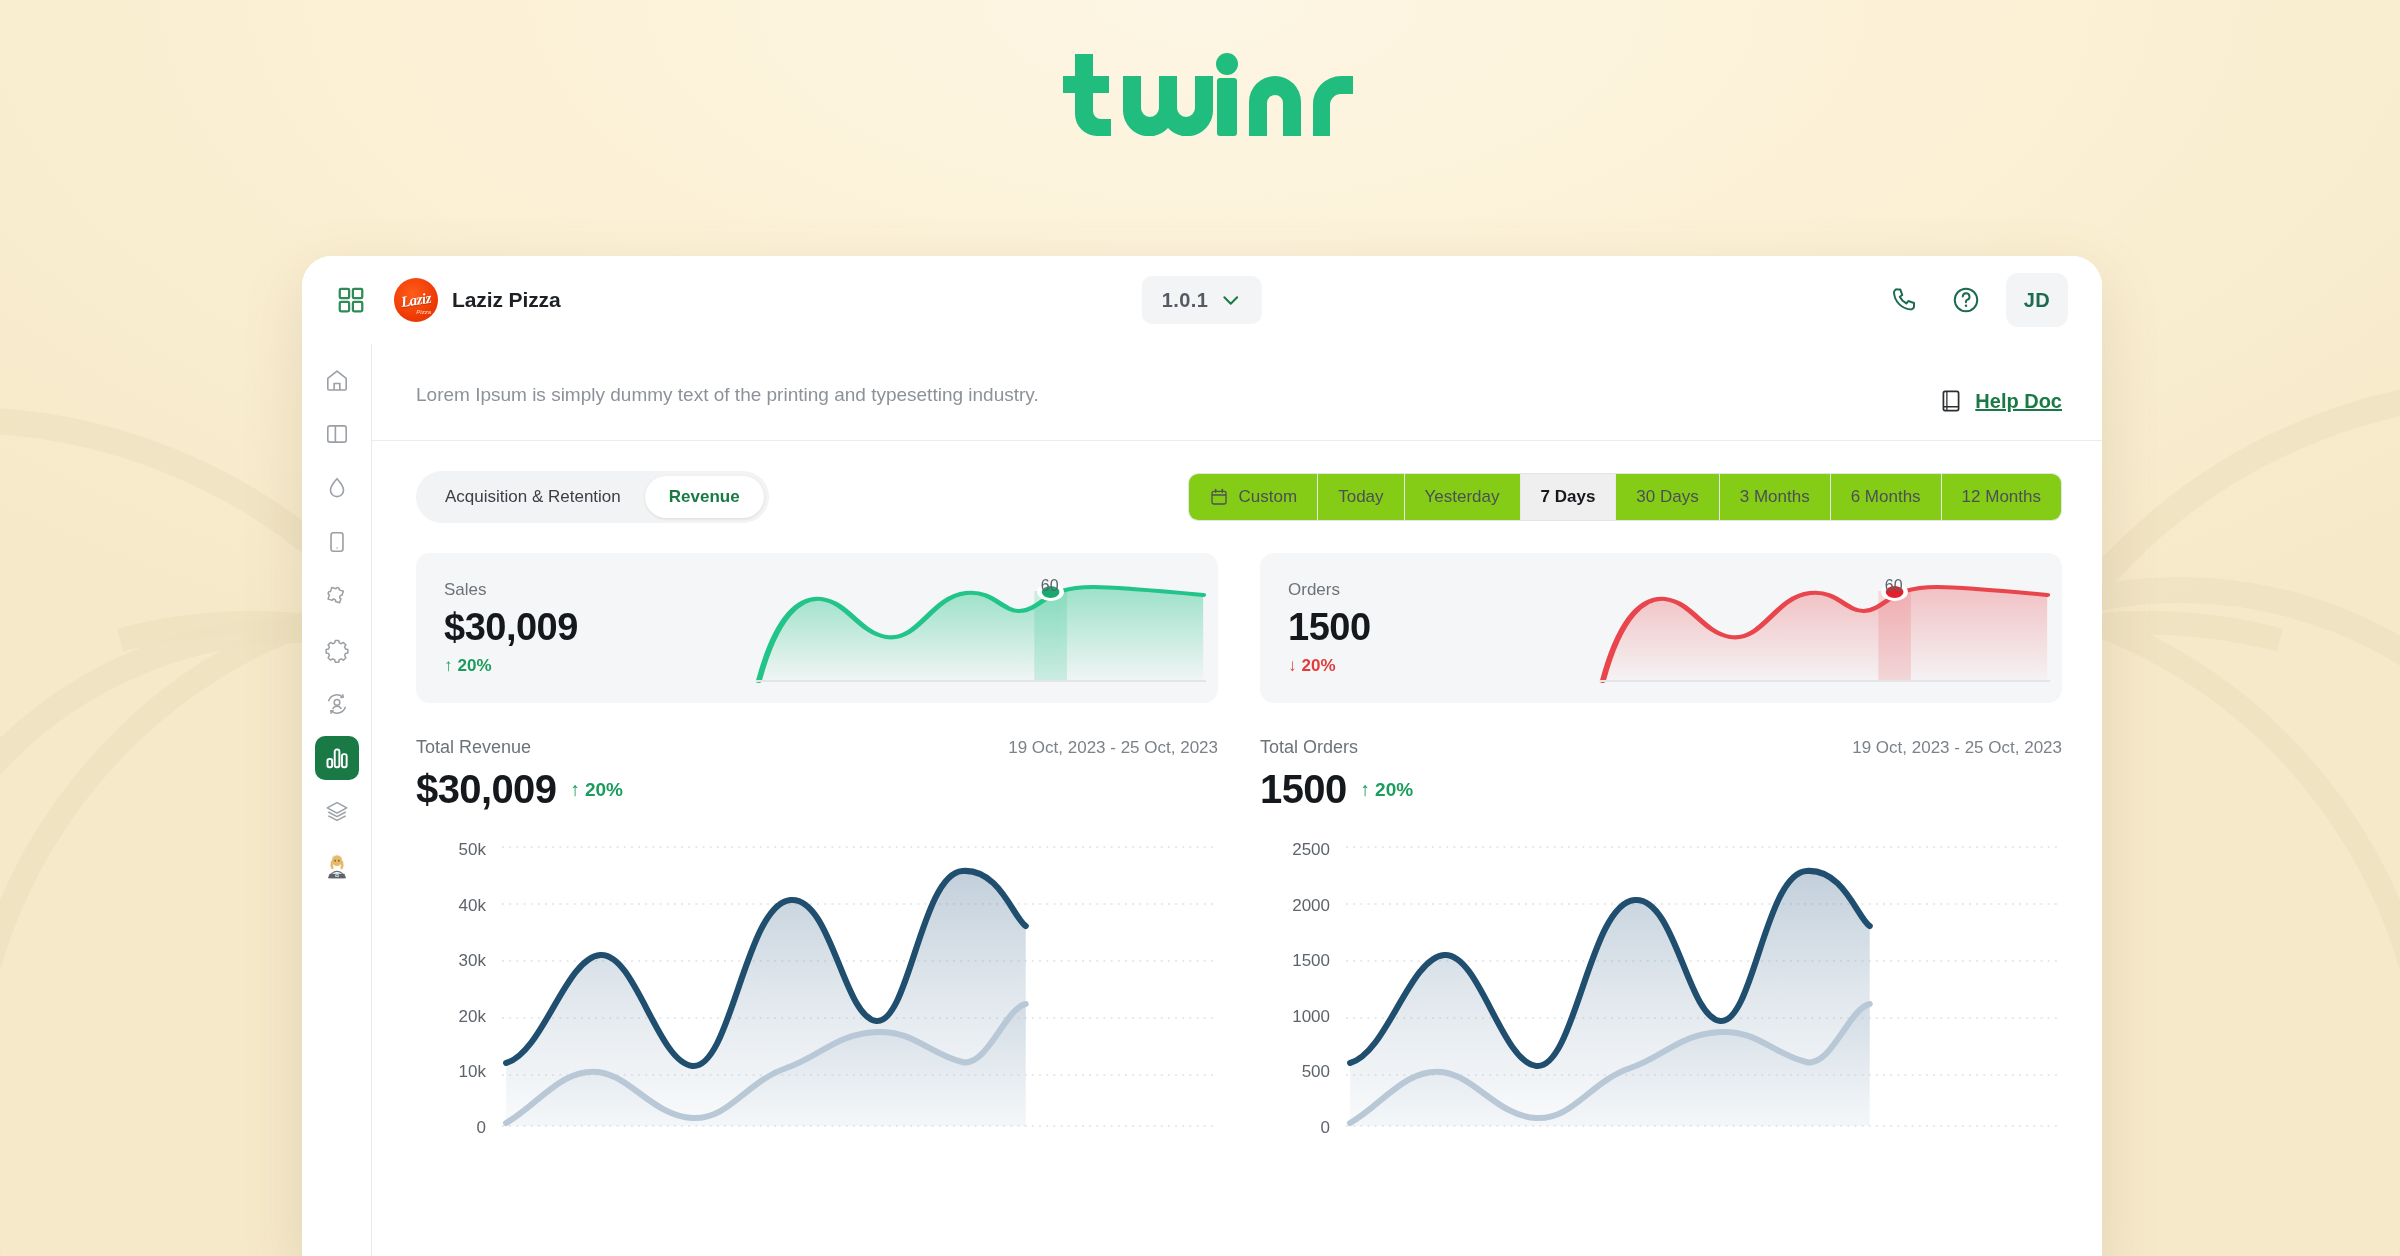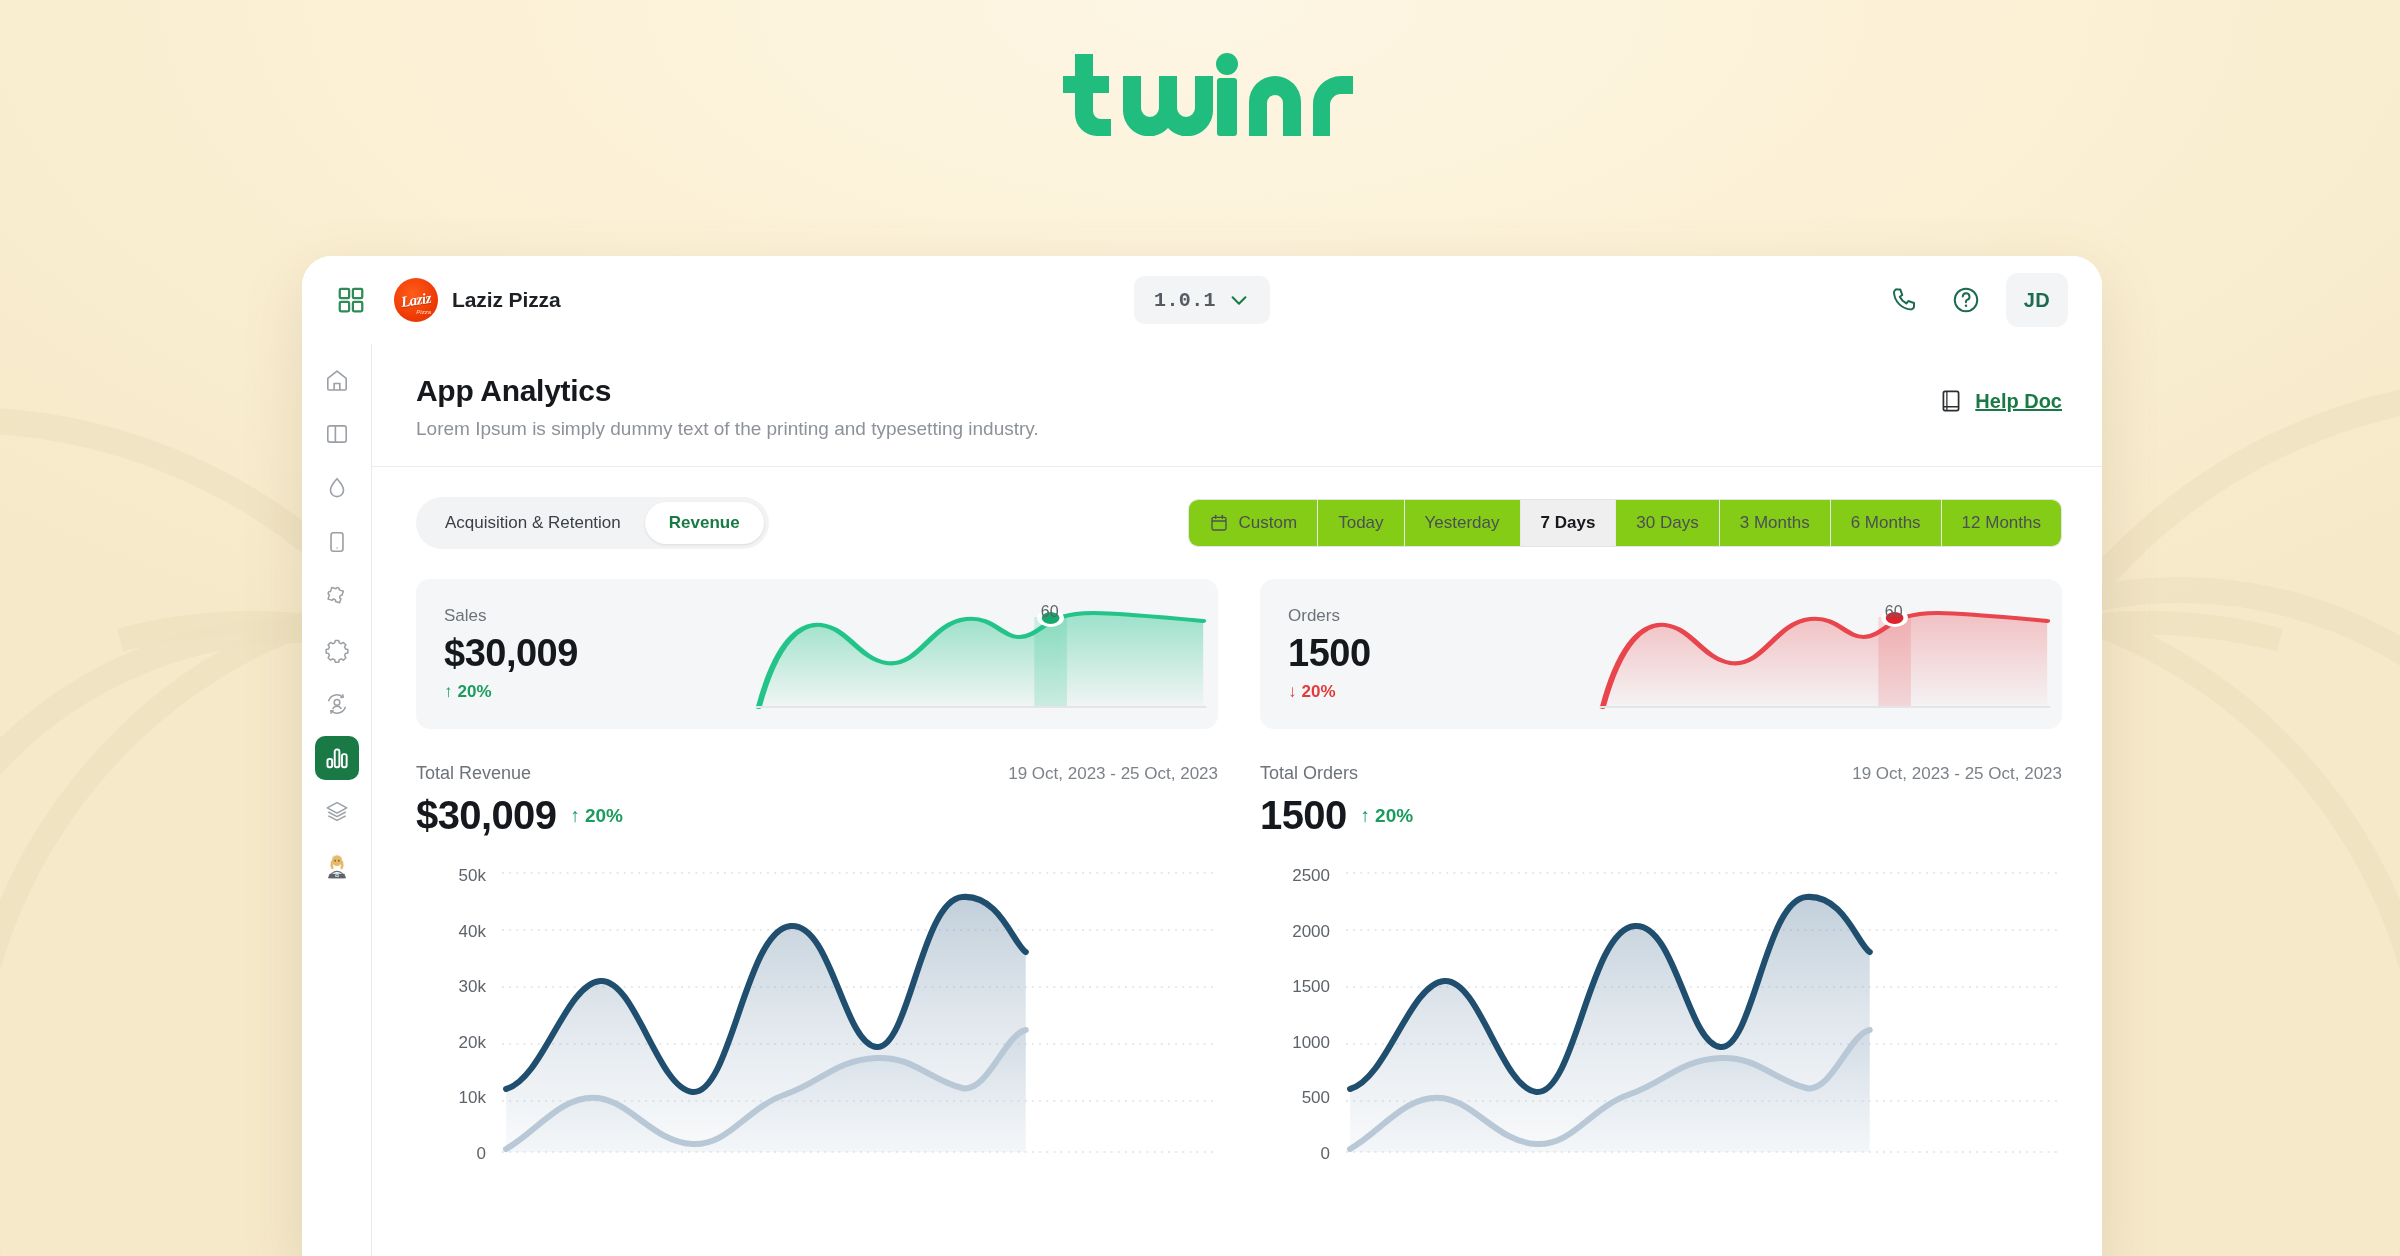--- a/index.html
+++ b/index.html
@@ -48,21 +48,21 @@
   .brand-logo .ll {
     font-family:"Liberation Serif", serif; font-style:italic; font-weight:700;
     color:#fff; font-size:15px; letter-spacing:-.5px; line-height:1;
     transform:rotate(-8deg); text-shadow:0 1px 1px rgba(0,0,0,.25);
   }
   .brand-logo .ls { position:absolute; bottom:7px; right:7px; color:#ffd9c2; font-size:6px; font-style:italic; }
   .brand-name { font-size:21px; font-weight:700; color:#1d2024; letter-spacing:-.1px; }
   #version-pill {
     position:absolute; left:50%; transform:translateX(-50%);
     background:#f3f4f6; border-radius:10px; height:48px;
-    display:flex; align-items:center; gap:12px; padding:0 20px; cursor:pointer;font-family:Liberation Mono, monospace;
+    display:flex; align-items:center; gap:12px; padding:0 20px; cursor:pointer;
   }
   #version-pill .v { font-size:20px; font-weight:700; color:#555b63; letter-spacing:.4px; }
   #topbar-right { margin-left:auto; display:flex; align-items:center; gap:18px; }
   .tb-icon { width:44px; height:44px; display:flex; align-items:center; justify-content:center; cursor:pointer; }
   #avatar-btn {
     background:#f3f4f6; border-radius:12px; width:62px; height:54px;
     display:flex; align-items:center; justify-content:center; cursor:pointer;
     font-size:20px; font-weight:600; color:#1d6b4f; letter-spacing:.5px;
   }
   
@@ -309,21 +309,20 @@
           <rect x="10.6" y="19.1" width="2.8" height="2.4" rx="0.5" fill="#eef0f2"></rect>
           <circle cx="12" cy="20.3" r="0.7" fill="#3f5d7d"></circle>
         </svg>
       </div>
     </div>
 
     <div id="content">
 
       <div id="page-head">
         <div>
-          <div id="page-title">App Analytics</div>
           <div id="page-sub">Lorem Ipsum is simply dummy text of the printing and typesetting industry.</div>
         </div>
         <div id="help-doc">
           <svg width="26" height="26" viewBox="0 0 24 24">
             <rect x="5" y="3.2" width="14" height="17.6" rx="1.6" fill="none" stroke="#2b2f34" stroke-width="1.6"></rect>
             <line x1="5" y1="17.2" x2="19" y2="17.2" stroke="#2b2f34" stroke-width="1.4"></line>
             <line x1="8.2" y1="3.2" x2="8.2" y2="20.8" stroke="#2b2f34" stroke-width="1.2"></line>
           </svg>
           <span class="t">Help Doc</span>
         </div>

